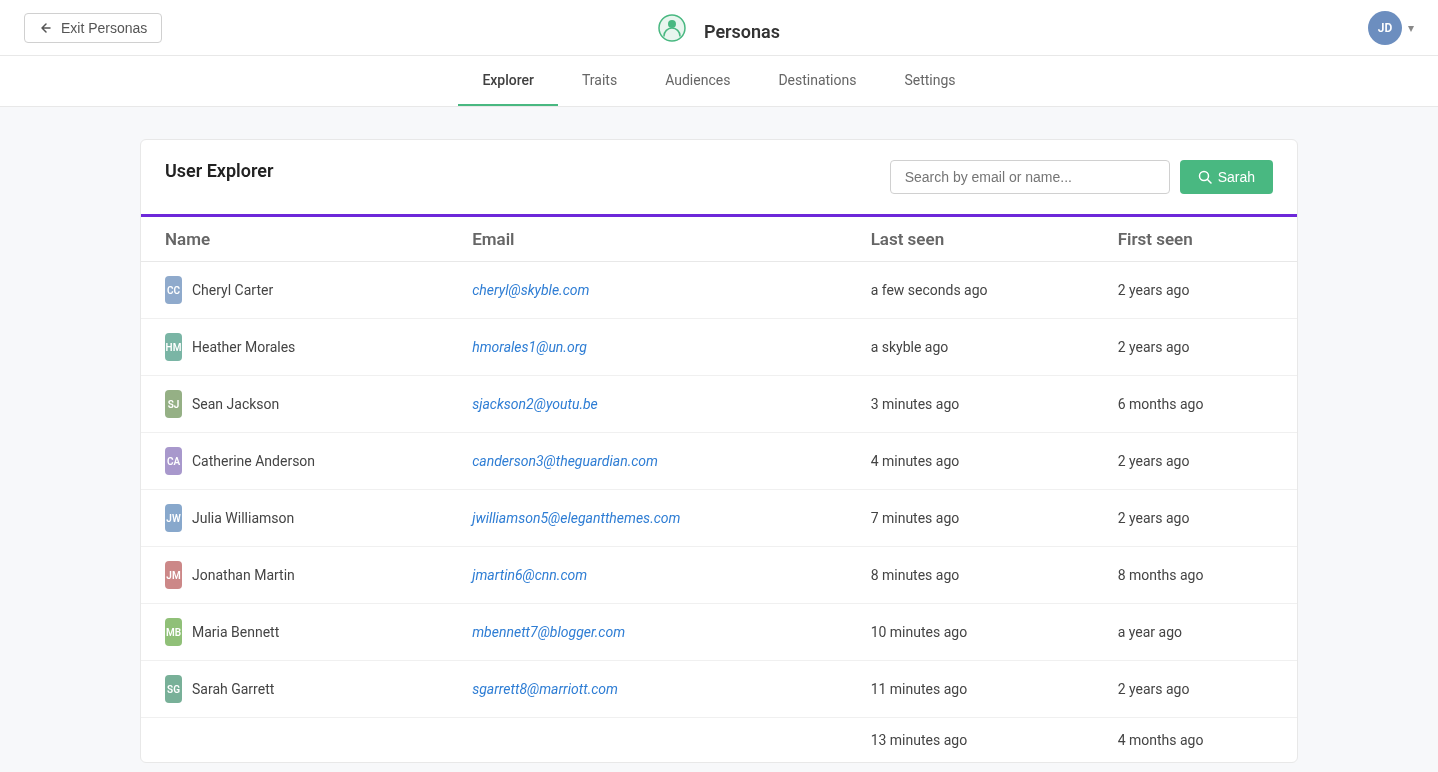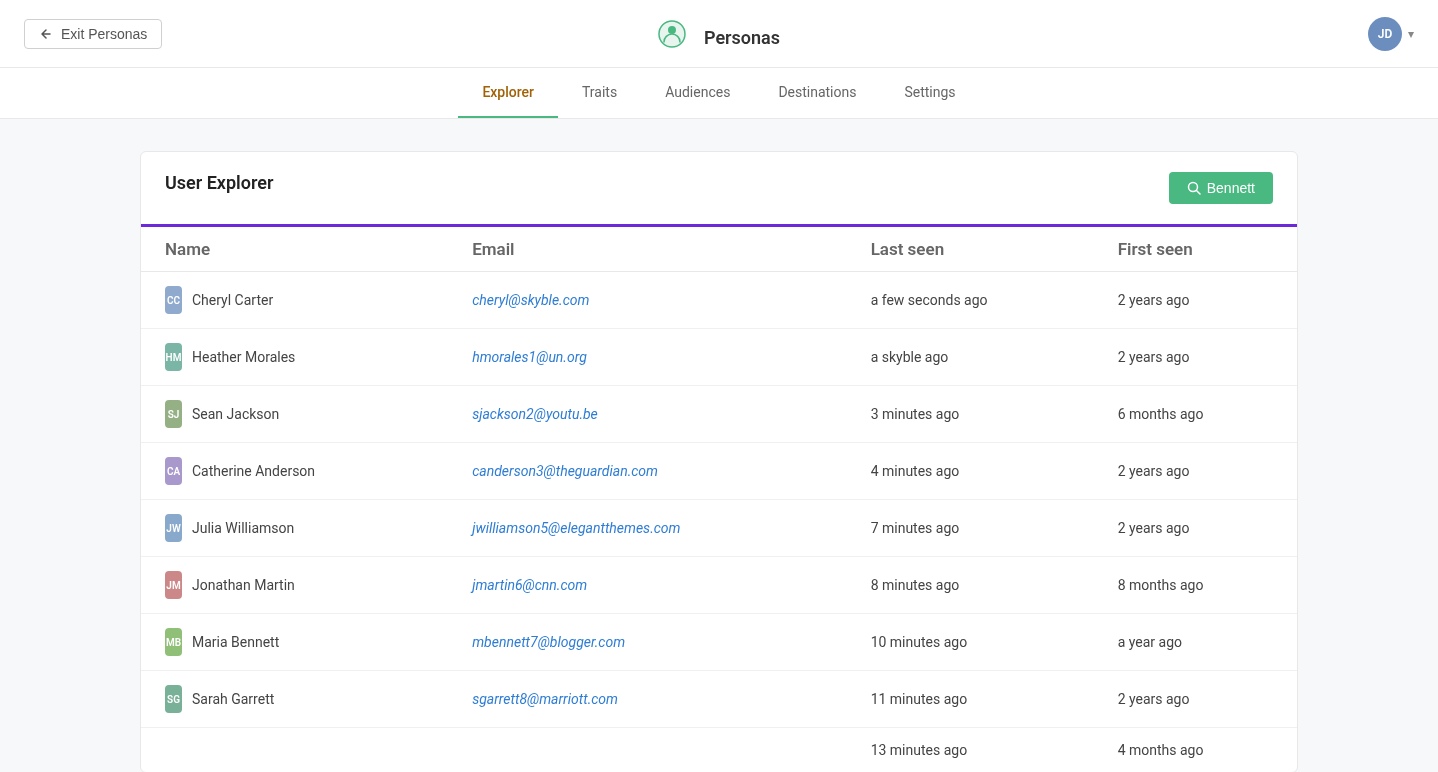--- a/index.html
+++ b/index.html
@@ -7,21 +7,21 @@
       font-family: -apple-system, BlinkMacSystemFont, 'Segoe UI', Roboto, sans-serif;
       background: #f7f8fa;
       min-height: 772px;
       color: #333;
     }
 
     
     .top-nav {
       background: #fff;
       border-bottom: 1px solid #e8e8e8;
-      height: 68px;
+      height: 56px;
       display: flex;
       align-items: center;
       justify-content: space-between;
       padding: 0 24px;
       position: relative;
     }
     .exit-btn {
       display: flex;
       align-items: center;
       gap: 8px;
@@ -84,21 +84,21 @@
     }
     .tab-item {
       padding: 16px 24px;
       font-size: 14px;
       color: #666;
       cursor: pointer;
       border-bottom: 2px solid transparent;
       text-decoration: none;
     }
     .tab-item.active {
-      color: #a16207;
+      color: #404040;
       border-bottom: 2px solid #49b881;
       font-weight: 500;
     }
 
     
     .main-content {
       padding: 32px 140px;
     }
     .user-explorer-card {
       background: #fff;
@@ -225,26 +225,27 @@
   <a class="tab-item" href="#">Audiences</a>
   <a class="tab-item" href="#">Destinations</a>
   <a class="tab-item" href="#">Settings</a>
 </div>
 
 <div class="main-content">
   <div class="user-explorer-card">
     <div class="card-header">
       <h1 class="card-title">User Explorer</h1>
       <div class="search-area">
+        <input type="text" class="search-input" placeholder="Search by email or name..." style="">
         <button class="search-btn">
           <svg width="14" height="14" viewBox="0 0 14 14" fill="none">
             <circle cx="6" cy="6" r="4.5" stroke="white" stroke-width="1.5"></circle>
             <line x1="9.5" y1="9.5" x2="13" y2="13" stroke="white" stroke-width="1.5" stroke-linecap="round"></line>
           </svg>
-          <span>Bennett</span>
+          <span>Sarah</span>
         </button>
       </div>
     </div>
 
     <table class="data-table">
       <thead>
         <tr>
           <th>Name</th>
           <th>Email</th>
           <th>Last seen</th>

